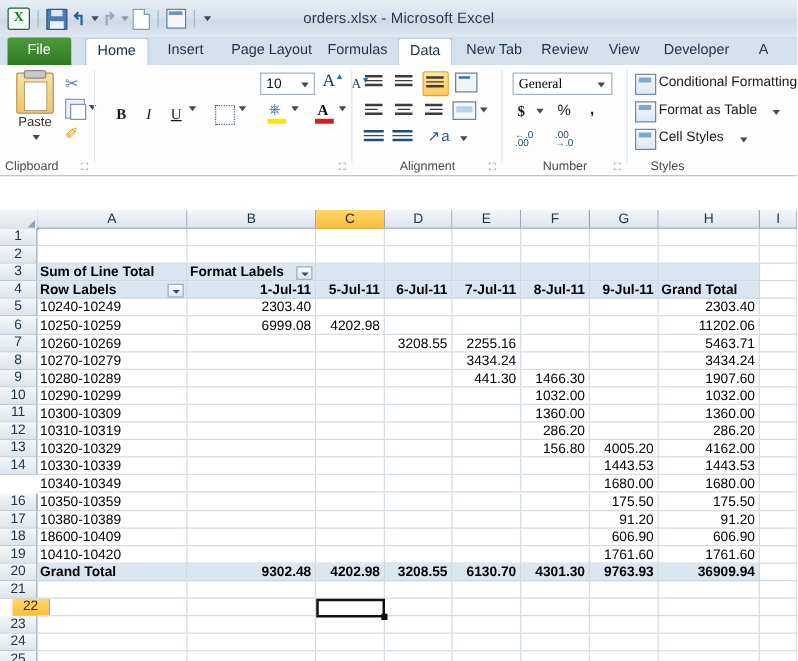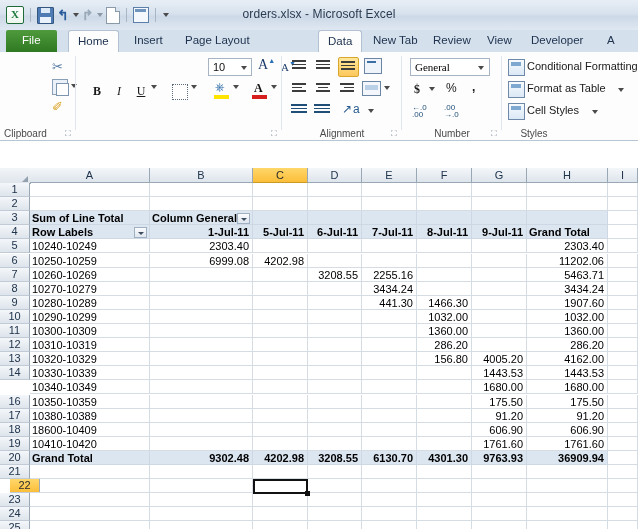--- a/index.html
+++ b/index.html
@@ -188,31 +188,37 @@
       <span class="caret"></span>
     </div>
     <div class="title-text">orders.xlsx  -  Microsoft Excel</div>
   </div>
 
   <div class="tabstrip">
     <div class="tab file" style="left:6px;">File</div>
     <div class="tab sel" style="left:68px;">Home</div>
     <div class="tab" style="left:125px;">Insert</div>
     <div class="tab" style="left:176px;">Page Layout</div>
+    <div class="tab" style="left:253px;">Formulas</div>
     <div class="tab sel" style="left:318px;">Data</div>
     <div class="tab" style="left:364px;">New Tab</div>
     <div class="tab" style="left:424px;">Review</div>
     <div class="tab" style="left:478px;">View</div>
     <div class="tab" style="left:522px;">Developer</div>
     <div class="tab" style="left:598px;">A</div>
   </div>
 
   <div class="ribbon">
 
     <div class="grp grp-clip">
+      <div class="paste-btn">
+        <div class="clipimg"></div>
+        <div class="paste-lbl">Paste</div>
+        <div style="margin-top:-1px;"><span class="caret"></span></div>
+      </div>
       <div class="mini scissors">✂</div>
       <div class="mini copy-ico"></div>
       <span class="caret" style="position:absolute;left:70px;top:32px;"></span>
       <div class="mini brush">✐</div>
       <div class="gname" style="text-align:left;left:4px;">Clipboard</div>
       <div class="dlg">⛶</div>
       <div class="gdiv"></div>
     </div>
 
     <div class="grp grp-font">
@@ -384,21 +390,21 @@
         <div class="rowhdr act" style="top: 311px; height: 14px; line-height: 13px; margin-left: 10px;">22</div>
         <div class="rowhdr" style="top: 325px; height: 14px; line-height: 13px;">23</div>
         <div class="rowhdr" style="top: 339px; height: 14px; line-height: 13px;">24</div>
         <div class="rowhdr" style="top: 353px; height: 14px; line-height: 13px;">25</div>
       </div>
     <div id="cells">
         <div class="cell hdrfill bold" style="left: 30px; width: 120px; top: 43px; height: 14px;">
           <span class="in">Sum of Line Total</span>
         </div>
         <div class="cell hdrfill bold" style="left: 150px; width: 103px; top: 43px; height: 14px;">
-          <span class="in">Column General</span>
+          <span class="in">Format Labels</span>
         </div>
         <div class="cell hdrfill" style="left: 253px; width: 55px; top: 43px; height: 14px;">
           <span class="in"></span>
         </div>
         <div class="cell hdrfill" style="left: 308px; width: 54px; top: 43px; height: 14px;">
           <span class="in"></span>
         </div>
         <div class="cell hdrfill" style="left: 362px; width: 55px; top: 43px; height: 14px;">
           <span class="in"></span>
         </div>

